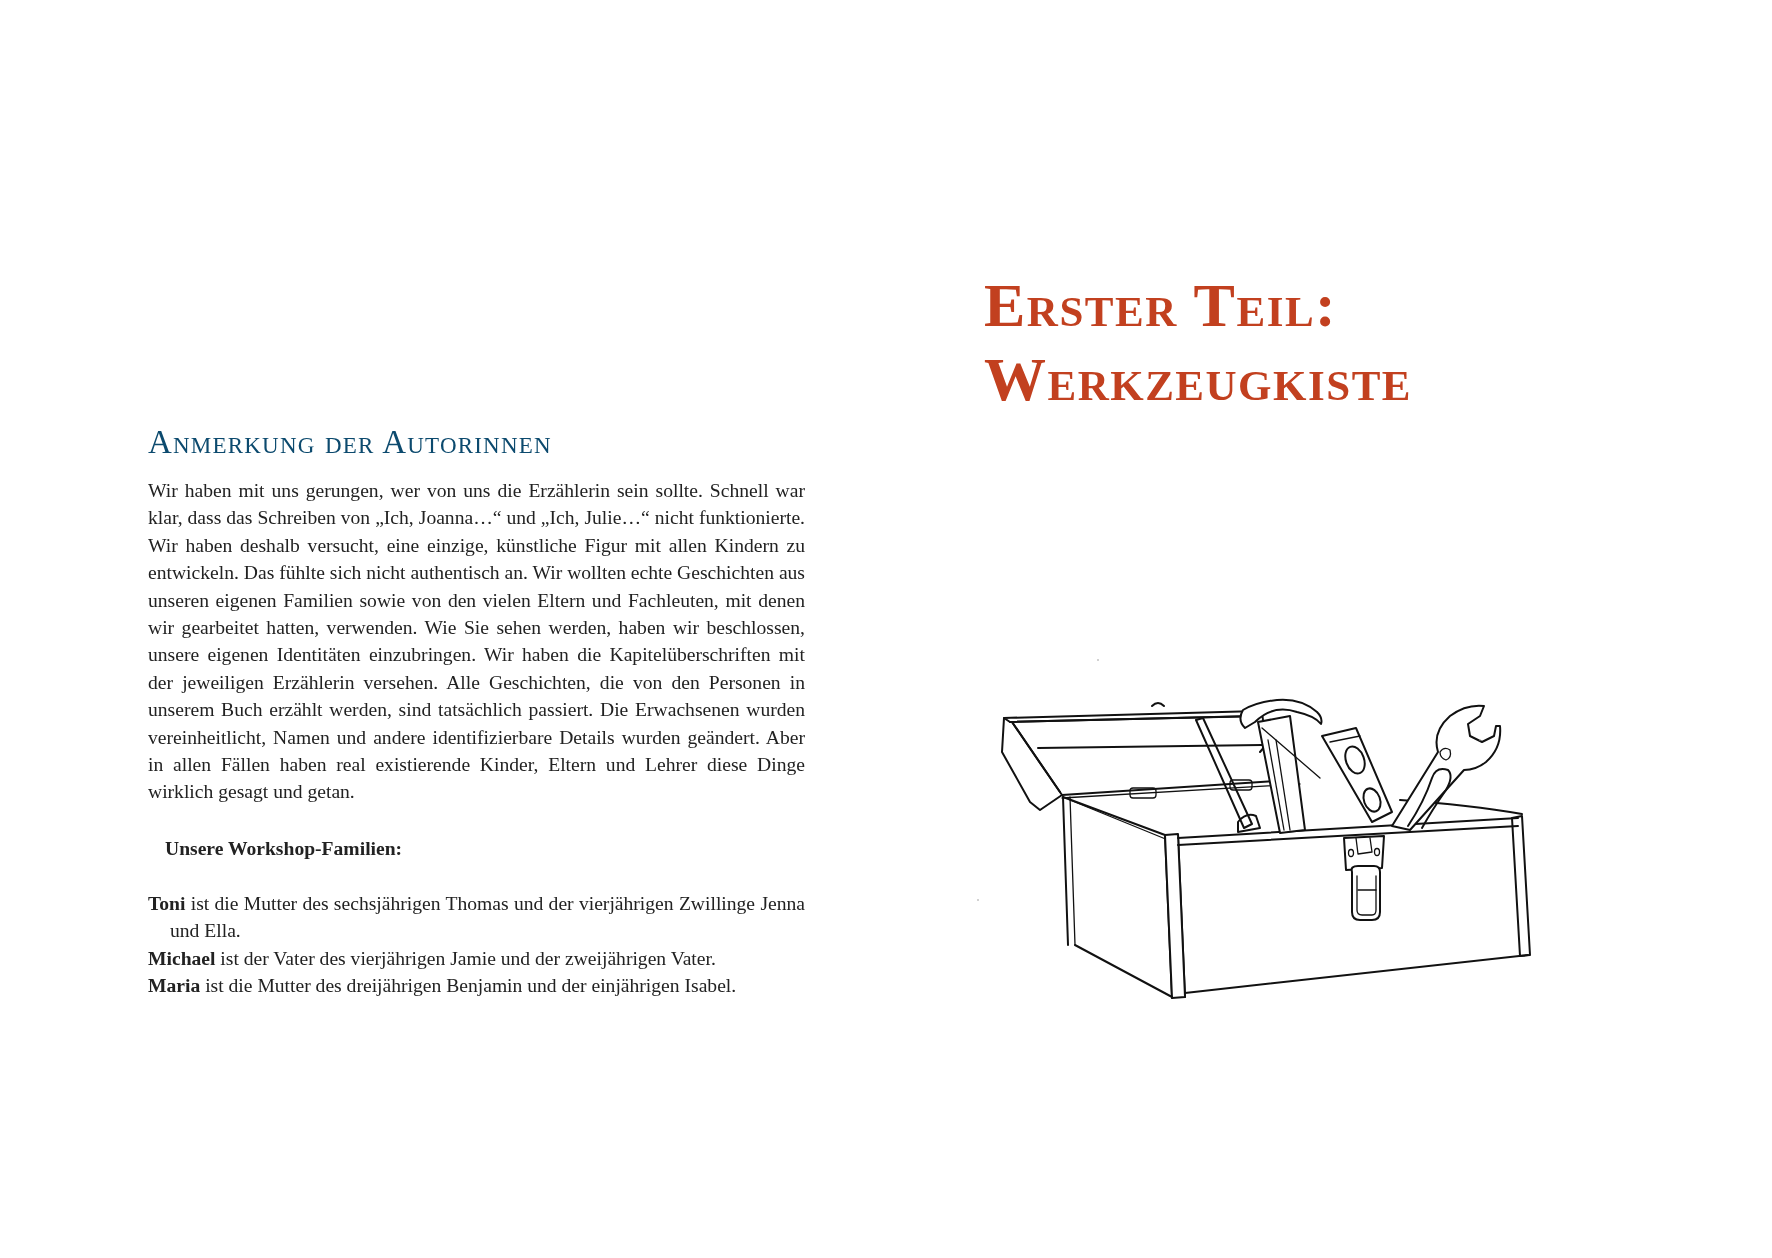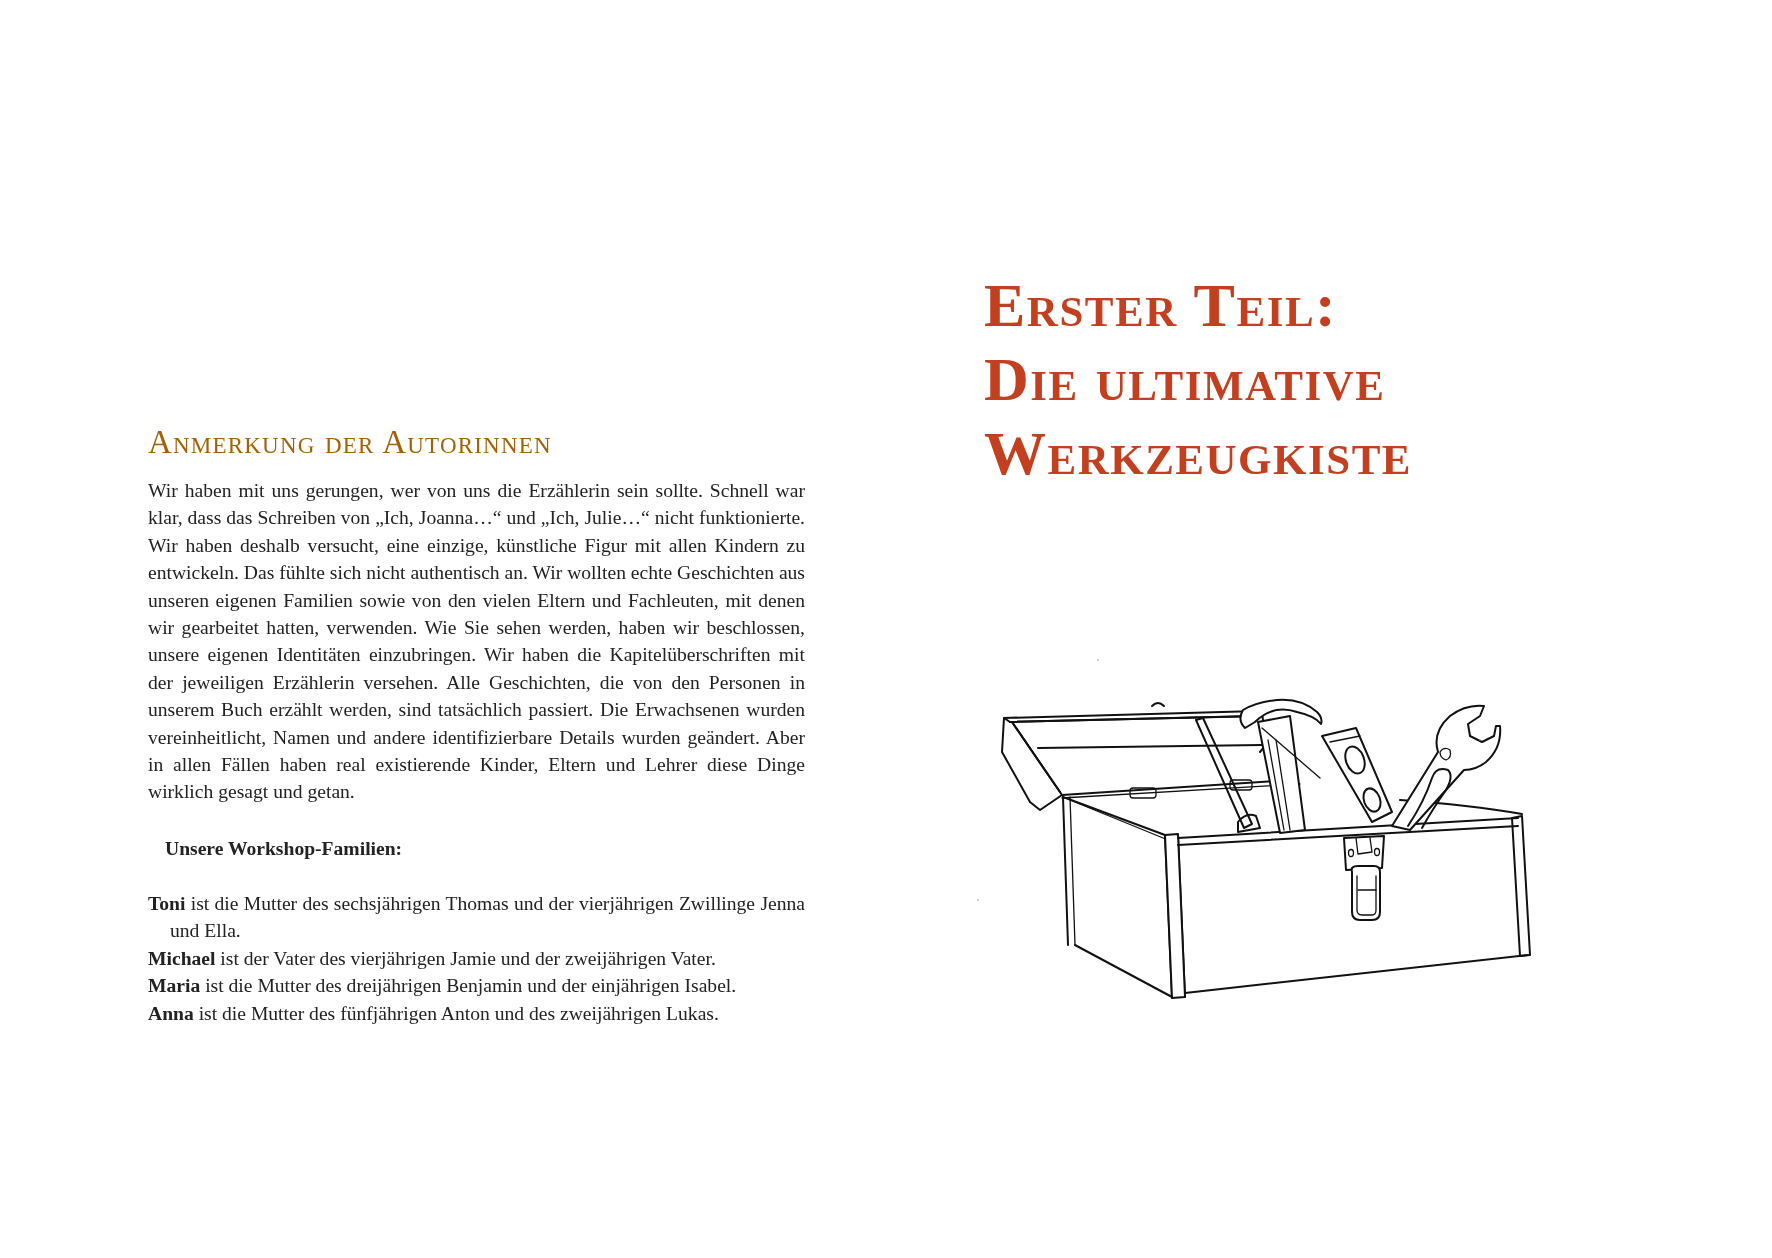--- a/index.html
+++ b/index.html
@@ -3,21 +3,21 @@
 <meta charset="utf-8">
 <style>
   html, body { margin: 0; padding: 0; background: #ffffff; }
   body { width: 1772px; height: 1258px; position: relative; overflow: hidden; }
   .page { position: absolute; top: 0; height: 1258px; }
   .page-left { left: 0; width: 886px; }
   .page-right { left: 886px; width: 886px; }
 
   .section-heading {
     position: absolute; left: 148px; top: 424px;
-    margin: 0; color: #a16207;
+    margin: 0; color: #0c4a6e;
     font-family: "Liberation Serif", "DejaVu Serif", serif;
     font-weight: normal; font-size: 33px; line-height: 36px;
     font-variant: small-caps; letter-spacing: 1.2px; white-space: nowrap;
   }
   .body-text {
     position: absolute; left: 148px; top: 477px; width: 657px;
     margin: 0; color: #222;
     font-family: "Liberation Serif", "DejaVu Serif", serif;
     font-size: 19.6px; line-height: 27.4px;
     text-align: justify; hyphens: manual;
@@ -59,28 +59,26 @@
 <body>
 
 <div class="page page-left">
   <h2 class="section-heading">Anmerkung der Autorinnen</h2>
   <p class="body-text">Wir haben mit uns gerungen, wer von uns die Erzählerin sein sollte. Schnell war klar, dass das Schreiben von „Ich, Joanna…“ und „Ich, Julie…“ nicht funkti­onierte. Wir haben deshalb versucht, eine einzige, künstliche Figur mit allen Kindern zu entwickeln. Das fühlte sich nicht authentisch an. Wir wollten echte Geschichten aus unseren eigenen Familien sowie von den vielen Eltern und Fachleuten, mit denen wir gearbeitet hatten, verwenden. Wie Sie sehen wer­den, haben wir beschlossen, unsere eigenen Identitäten einzubringen. Wir ha­ben die Kapitelüberschriften mit der jeweiligen Erzählerin versehen. Alle Ge­schichten, die von den Personen in unserem Buch erzählt werden, sind tatsächlich passiert. Die Erwachsenen wurden vereinheitlicht, Namen und an­dere identifizierbare Details wurden geändert. Aber in allen Fällen haben real existierende Kinder, Eltern und Lehrer diese Dinge wirklich gesagt und getan.</p>
   <p class="families-label">Unsere Workshop-Familien:</p>
   <ul class="family-list">
     <li><span class="name">Toni</span><span> ist die Mutter des sechsjährigen Thomas und der vierjährigen Zwillinge Jenna und Ella.</span></li>
     <li><span class="name">Michael</span><span> ist der Vater des vierjährigen Jamie und der zweijährigen Vater.</span></li>
     <li><span class="name">Maria</span><span> ist die Mutter des dreijährigen Benjamin und der einjährigen Isabel.</span></li>
-    <li><span class="name">Anna</span><span> ist die Mutter des fünfjährigen Anton und des zweijährigen Lukas.</span></li>
   </ul>
 </div>
 
 <div class="page page-right">
   <h1 class="part-title">
     <span>Erster Teil:</span>
-    <span>Die ultimative</span>
     <span>Werkzeugkiste</span>
   </h1>
 
   <div class="toolbox">
     
     <svg viewBox="962 640 620 400" xmlns="http://www.w3.org/2000/svg">
 
       <g>
         <path d="M1004,718 L1258,711 L1262,716 L1010,722 Z"></path>
         <path d="M1004,718 L1002,752 L1030,802 L1040,810 L1062,795 L1012,722"></path>

